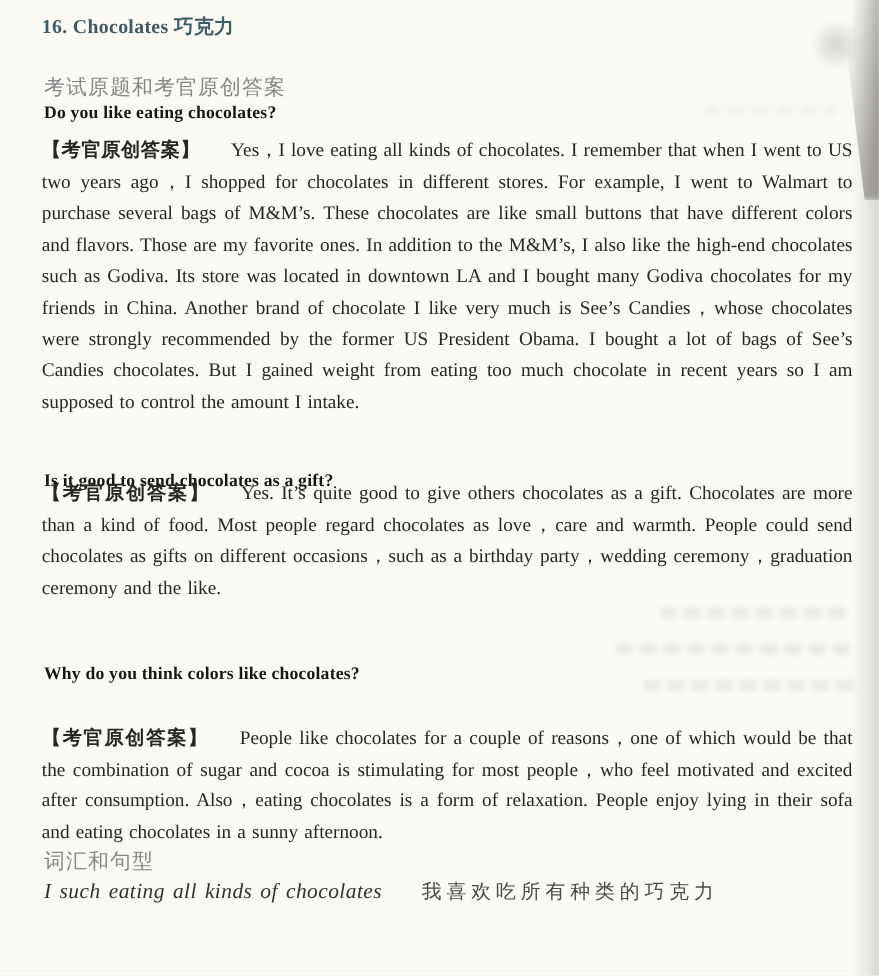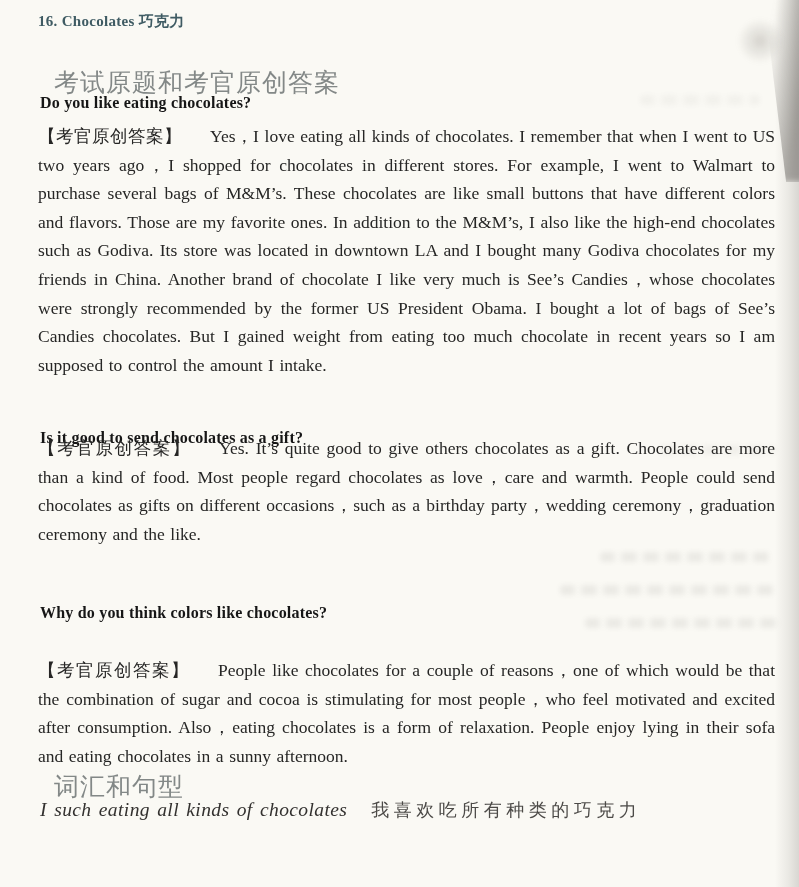--- a/index.html
+++ b/index.html
@@ -43,26 +43,26 @@
     height: 10px;
     filter: blur(2.5px);
     opacity: 0.35;
     border-radius: 4px;
     pointer-events: none;
   }
   .content { position: absolute; left: 38px; top: 0; width: 737px; }
 
   .doc-title {
     position: absolute; left: 0; top: 12px;
-    font-size: 15px; font-weight: 700;
+    font-size: 18px; font-weight: 700;
     color: #3f5b63; letter-spacing: 0.3px;
   }
   .gray-heading {
-    position: absolute; left: 16px;
-    font-size: 25px; font-weight: 400;
+    position: absolute; left: 2px;
+    font-size: 19px; font-weight: 400;
     color: #838887; letter-spacing: 1px;
   }
   .gray-heading.first { top: 66px; }
   .gray-heading.second { top: 770px; }
 
   .question {
     position: absolute; left: 2px;
     font-size: 16px; font-weight: 700;
     color: #161616; letter-spacing: 0.2px;
   }
@@ -74,30 +74,30 @@
     position: absolute; left: 0; width: 737px;
     font-size: 17.5px; color: #262625;
     line-height: 28.6px;
     text-align: justify;
     word-spacing: 1.2px;
     margin: 0;
   }
   .a1 { top: 122px; }
   .a2 { top: 434px; }
   .a3 { top: 656px; }
-  .answer-label { letter-spacing: 0.5px; margin-right: 28px; }
+  .answer-label { letter-spacing: 0.5px; margin-right: 28px; font-weight: bold; }
 
   .vocab-line { position: absolute; left: 2px; top: 798px; white-space: nowrap; }
   .vocab-en {
     font-style: italic; font-size: 19.5px; color: #33312f;
     letter-spacing: 0.4px; word-spacing: 2px;
   }
   .vocab-zh {
     font-size: 18px; color: #4c4a47;
-    margin-left: 24px; letter-spacing: 4.5px;
+    margin-left: 36px; letter-spacing: 4.5px;
     font-weight: 400;
   }
 </style>
 </head>
 <body>
 
 <div class="page">
 
   <div class="content">
 

